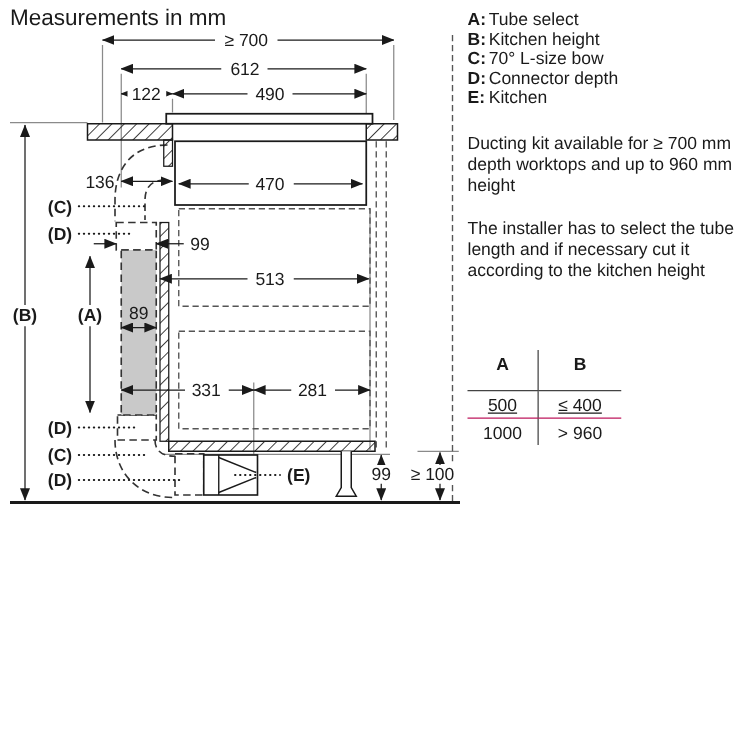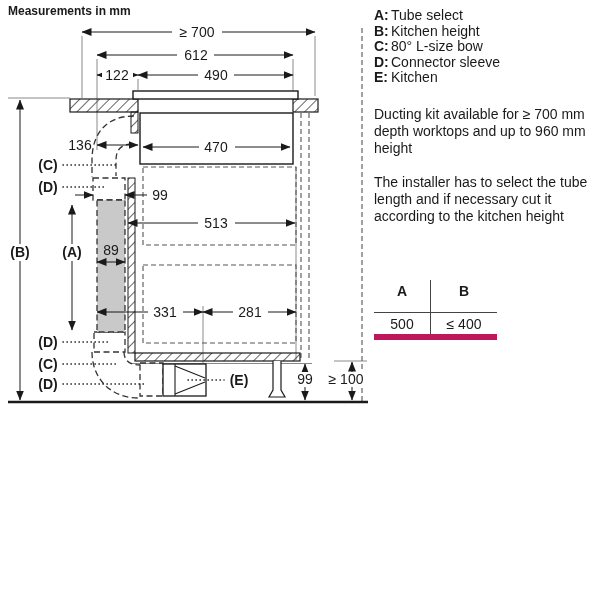--- a/index.html
+++ b/index.html
@@ -1,21 +1,21 @@
 <!DOCTYPE html>
 <html><head>
 <meta charset="utf-8">
 <style>
   html,body { margin:0; padding:0; }
   body {
     width:600px; height:600px; background:#fff; position:relative;
     font-family:"Liberation Sans", sans-serif; color:#1a1a1a;
     overflow:hidden;
   }
-  .page-title { position:absolute; left:8px; top:4px; font-size:12px;font-weight:bold; }
+  .page-title { position:absolute; left:8px; top:4px; font-size:18px; }
   svg.diagram { position:absolute; left:0; top:0; }
   svg text { font-family:"Liberation Sans", sans-serif; font-size:14px; fill:#1a1a1a; }
   svg text.lbl { font-weight:bold; }
 
   .panel-block { position:absolute; left:374px; width:228px; font-size:14px; }
   .legend { top:8px; }
   .legend-row { line-height:15.5px; white-space:nowrap; }
   .legend-key { font-weight:bold; display:inline-block; min-width:17px; }
   .note { line-height:17px; }
   .note-1 { top:106px; }
@@ -23,21 +23,21 @@
 
   table.size-table {
     position:absolute; left:374px; top:280px;
     border-collapse:collapse; font-size:14px; text-align:center;
   }
   table.size-table th {
     font-weight:bold; border-bottom:1px solid #444;
     height:28px; vertical-align:top; padding-top:3px;
   }
   table.size-table td { height:19px; }
-  table.size-table tr.r1 td { border-bottom:6px solid #be185d; }
+  table.size-table tr.r1 td { border-bottom:1px solid #be185d;text-decoration:underline; }
   table.size-table .col-a { border-right:1px solid #444; width:54px; }
   table.size-table .col-b { width:64px; }
 </style>
 </head>
 <body>
 
 <div class="page-title">Measurements in mm</div>
 
 <svg class="diagram" width="370" height="440" viewBox="0 0 370 440">
   <defs>
@@ -162,32 +162,36 @@
     <text x="48" y="347" class="lbl">(D)</text>
     <text x="48" y="369" class="lbl">(C)</text>
     <text x="48" y="389" class="lbl">(D)</text>
     <text x="239" y="385" class="lbl">(E)</text>
   </g>
 </svg>
 
 <div class="panel-block legend">
   <div class="legend-row"><span class="legend-key">A:</span><span>Tube select</span></div>
   <div class="legend-row"><span class="legend-key">B:</span><span>Kitchen height</span></div>
-  <div class="legend-row"><span class="legend-key">C:</span><span>80° L-size bow</span></div>
-  <div class="legend-row"><span class="legend-key">D:</span><span>Connector sleeve</span></div>
+  <div class="legend-row"><span class="legend-key">C:</span><span>70° L-size bow</span></div>
+  <div class="legend-row"><span class="legend-key">D:</span><span>Connector depth</span></div>
   <div class="legend-row"><span class="legend-key">E:</span><span>Kitchen</span></div>
 </div>
 
 <div class="panel-block note note-1">Ducting kit available for ≥ 700 mm depth worktops and up to 960 mm height</div>
 <div class="panel-block note note-2">The installer has to select the tube length and if necessary cut it according to the kitchen height</div>
 
 <table class="size-table">
   <tbody>
       <tr>
     <th class="col-a">A</th>
     <th class="col-b">B</th>
   </tr>
   <tr class="r1">
     <td class="col-a">500</td>
     <td class="col-b">≤ 400</td>
   </tr>
+  <tr>
+    <td class="col-a">1000</td>
+    <td class="col-b">&gt; 960</td>
+  </tr>
 </tbody>
   </table>
 
 </body></html>

